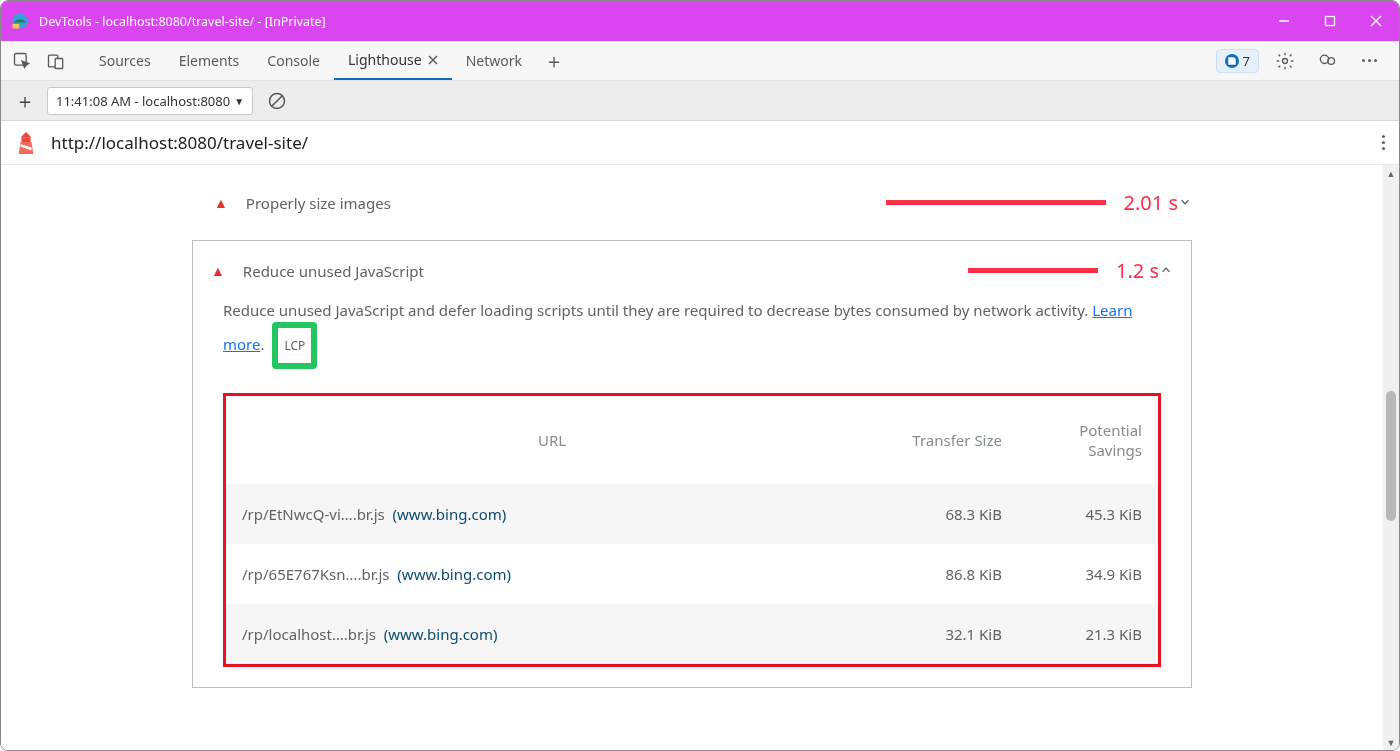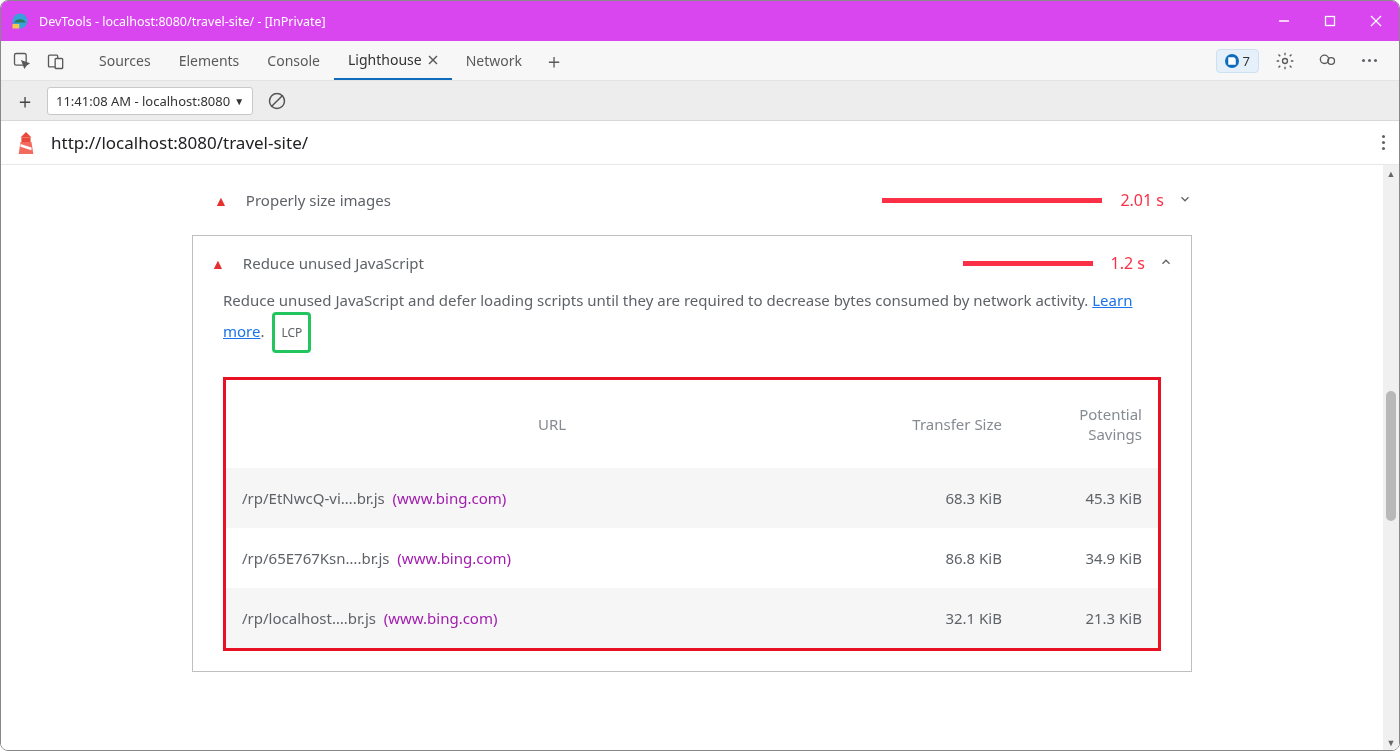--- a/index.html
+++ b/index.html
@@ -123,41 +123,41 @@
 
 .audit-row {
   display:flex; align-items:center;
   padding: 14px 16px;
   font-size: 15px;
 }
 .audit-row .tri { color:#e53030; margin-right: 18px; font-size:14px; }
 .audit-row .audit-title { color:#5f6368; flex:1; }
 .red-bar { width: 220px; height:5px; background:#fb2f45; margin-right: 18px; }
 .red-bar.short { width: 130px; margin-left:90px; }
-.audit-row .time { color:#fb2f45; font-size:16px; margin-right: 14px; }
+.audit-row .time { color:#fb2f45; font-size:20px; margin-right: 0; }
 .audit-row .chev { color:#5f6368; }
 
 .first-audit { padding-left: 22px; padding-right: 0px; }
 
 
 .audit-card {
   border: 1px solid #bfbfbf;
   margin-top: 10px;
 }
 .audit-card .audit-row { padding: 16px 18px 14px 18px; }
 .audit-desc {
   padding: 0 30px 12px 30px;
   font-size: 15px;
   color:#5f6368;
   line-height: 1.6;
 }
 .audit-desc a { color:#1a73e8; text-decoration: underline; }
 .lcp-badge {
   display:inline-block;
-  border:3px solid #22c55e;
+  border:6px solid #22c55e;
   border-radius:4px;
   padding: 8px 6px;
   font-size:12px;
   color:#5f6368;
   margin-left:4px;
 }
 
 
 .js-table-wrap {
   border: 3px solid #e81123;
@@ -175,21 +175,21 @@
   padding: 24px 16px;
 }
 .js-table thead th:first-child { text-align:center; }
 .js-table tbody td {
   padding: 20px 16px;
   color:#5f6368;
   text-align:right;
 }
 .js-table tbody td:first-child { text-align:left; }
 .js-table tbody tr:nth-child(odd) { background:#f6f6f6; }
-.host { color:#a21caf; }
+.host { color:#0c4a6e; }
 
 
 .scrollbar-track {
   width: 16px; background:#f0f0f0; height:100%;
   display:flex;flex-direction:column;align-items:center;
 }
 .scrollbar-track .arrow { height:16px; color:#666;font-size:9px; display:flex;align-items:center;justify-content:center;width:100%; }
 .scrollbar-thumb { width:10px; background:#b8b8b8; border-radius:5px; flex:0 0 auto; }
 
 .kebab-dots { display:flex;flex-direction:column;gap:3px; }

